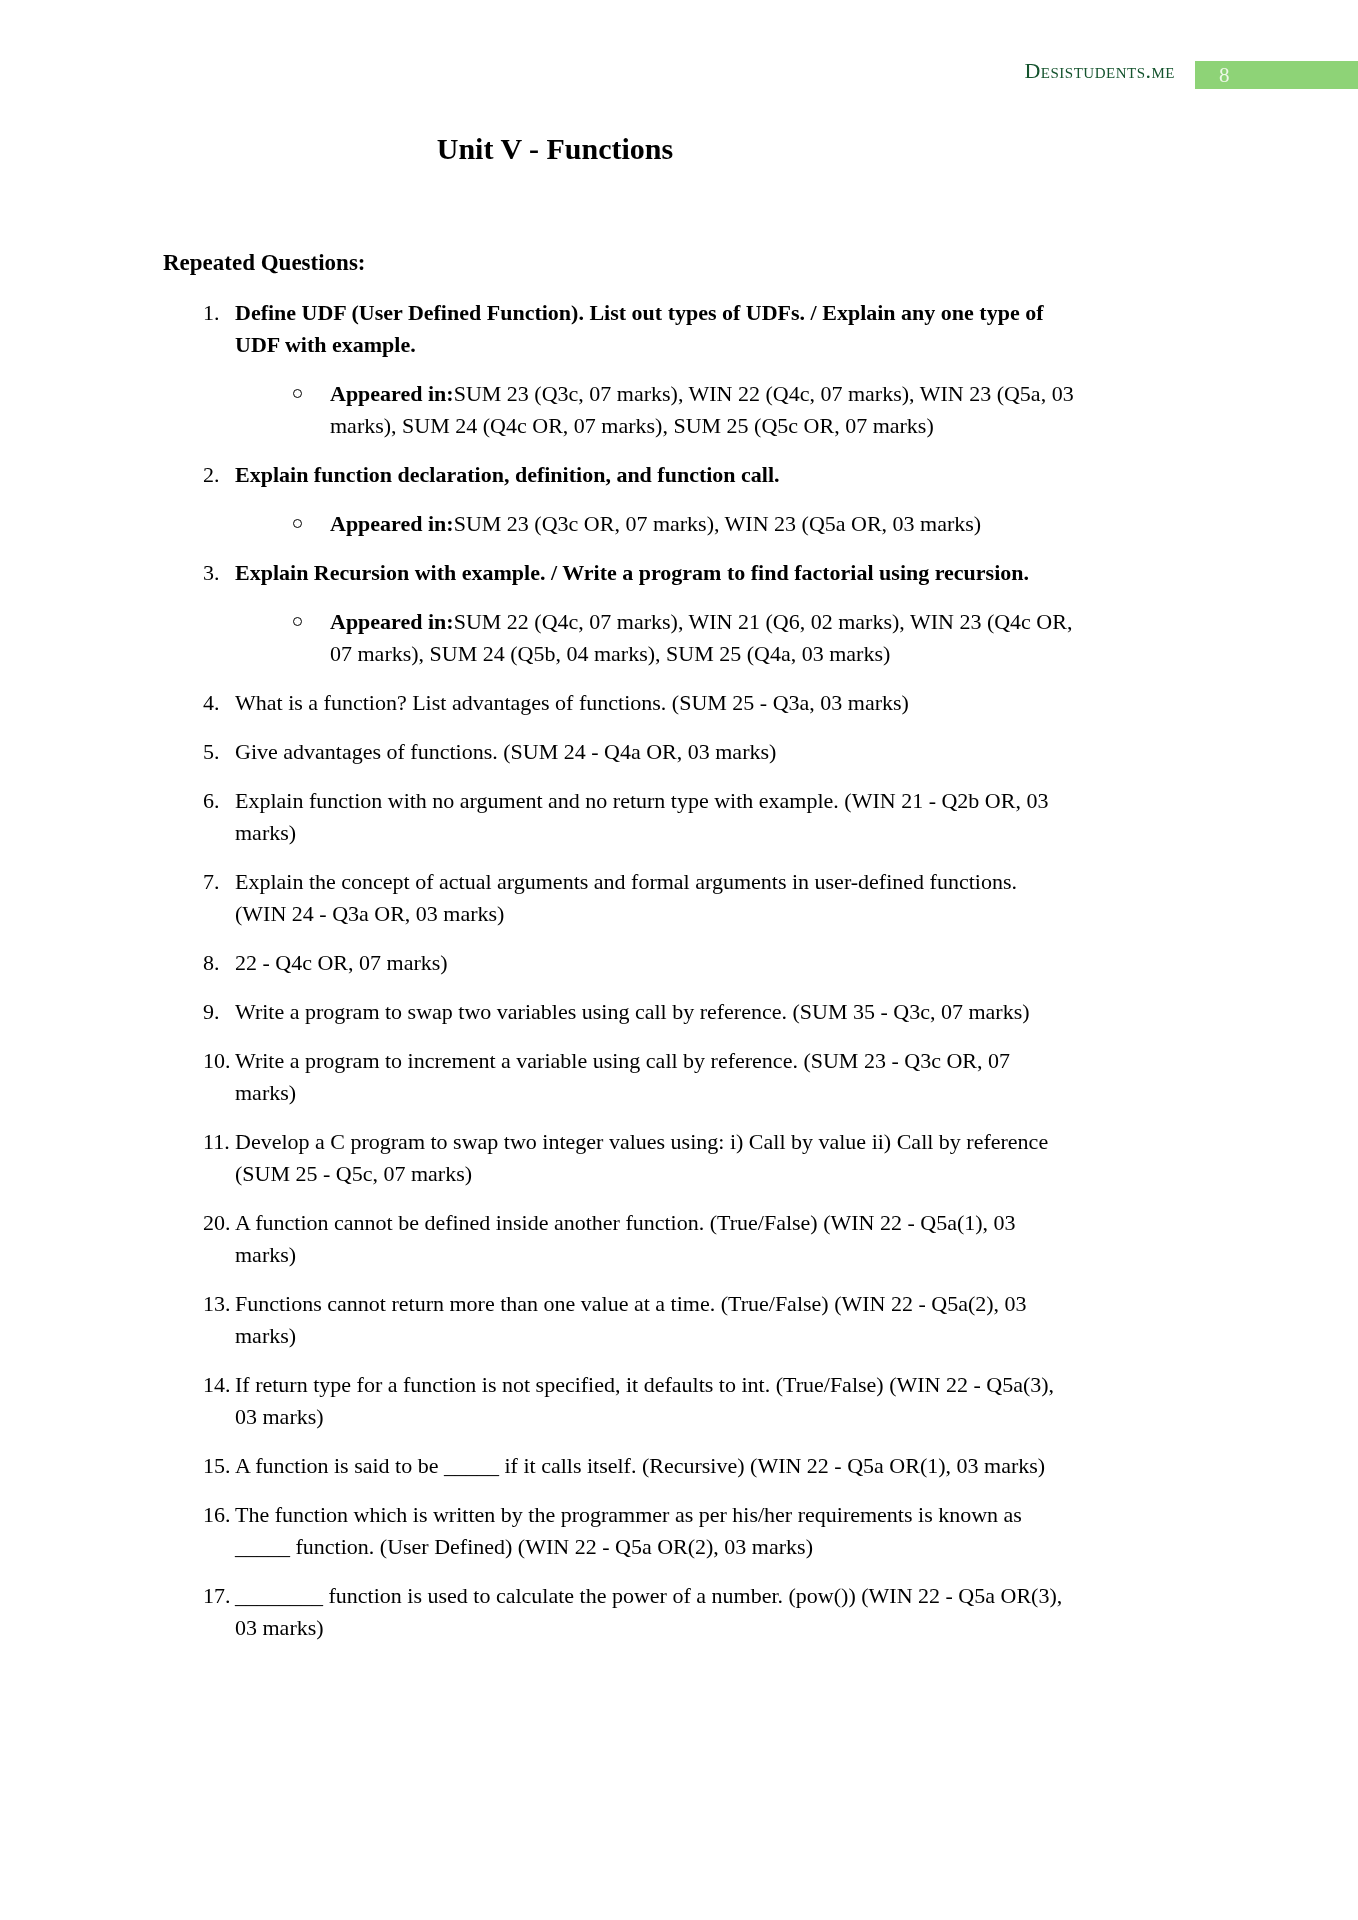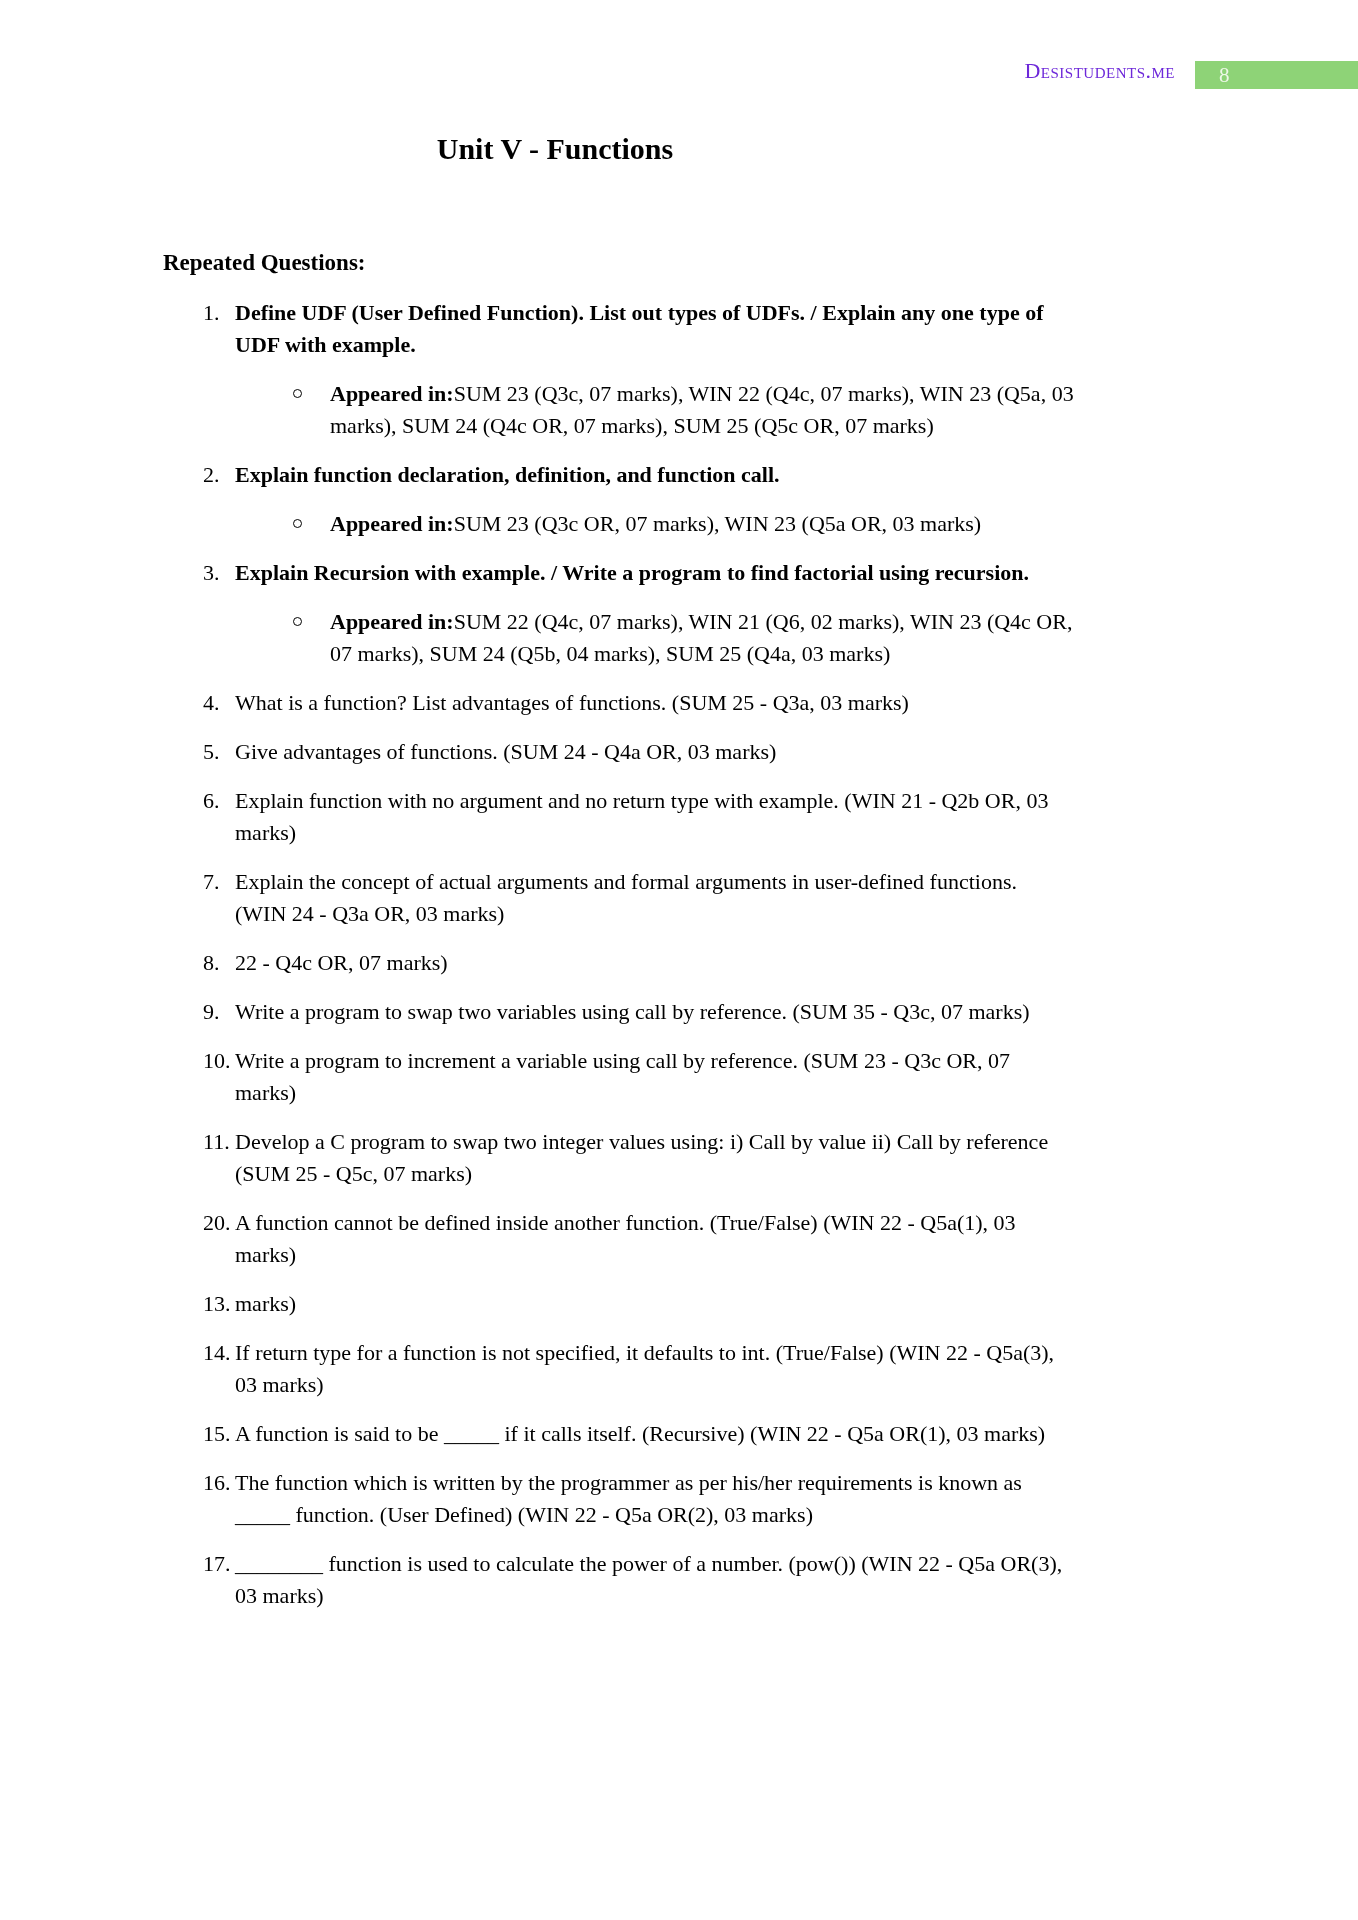--- a/index.html
+++ b/index.html
@@ -5,21 +5,21 @@
   html,body{margin:0;padding:0;}
   body{
     width:1358px;height:1920px;position:relative;background:#ffffff;
     font-family:"Liberation Serif","DejaVu Serif",serif;color:#000;
     overflow:hidden;
   }
   
   .site{
     position:absolute;top:57px;right:183px;
     font-variant:small-caps;letter-spacing:.5px;
-    font-size:22px;line-height:28px;color:#6d28d9;
+    font-size:22px;line-height:28px;color:#14532d;
   }
   .badge{
     position:absolute;top:61px;right:0;width:163px;height:28px;
     background:#8ed377;color:#eef8e8;
     font-size:21px;line-height:28px;padding-left:24px;box-sizing:border-box;
   }
   
   .title{
     position:absolute;top:130px;left:0;width:1110px;text-align:center;
     font-size:30px;font-weight:bold;line-height:38px;
@@ -142,20 +142,21 @@
     </li>
 
     <li class="q">
       <span class="num">20.</span>
       <div class="ln">A function cannot be defined inside another function. (True/False) (WIN 22 - Q5a(1), 03</div>
       <div class="ln">marks)</div>
     </li>
 
     <li class="q">
       <span class="num">13.</span>
+      <div class="ln">Functions cannot return more than one value at a time. (True/False) (WIN 22 - Q5a(2), 03</div>
       <div class="ln">marks)</div>
     </li>
 
     <li class="q">
       <span class="num">14.</span>
       <div class="ln">If return type for a function is not specified, it defaults to int. (True/False) (WIN 22 - Q5a(3),</div>
       <div class="ln">03 marks)</div>
     </li>
 
     <li class="q">

